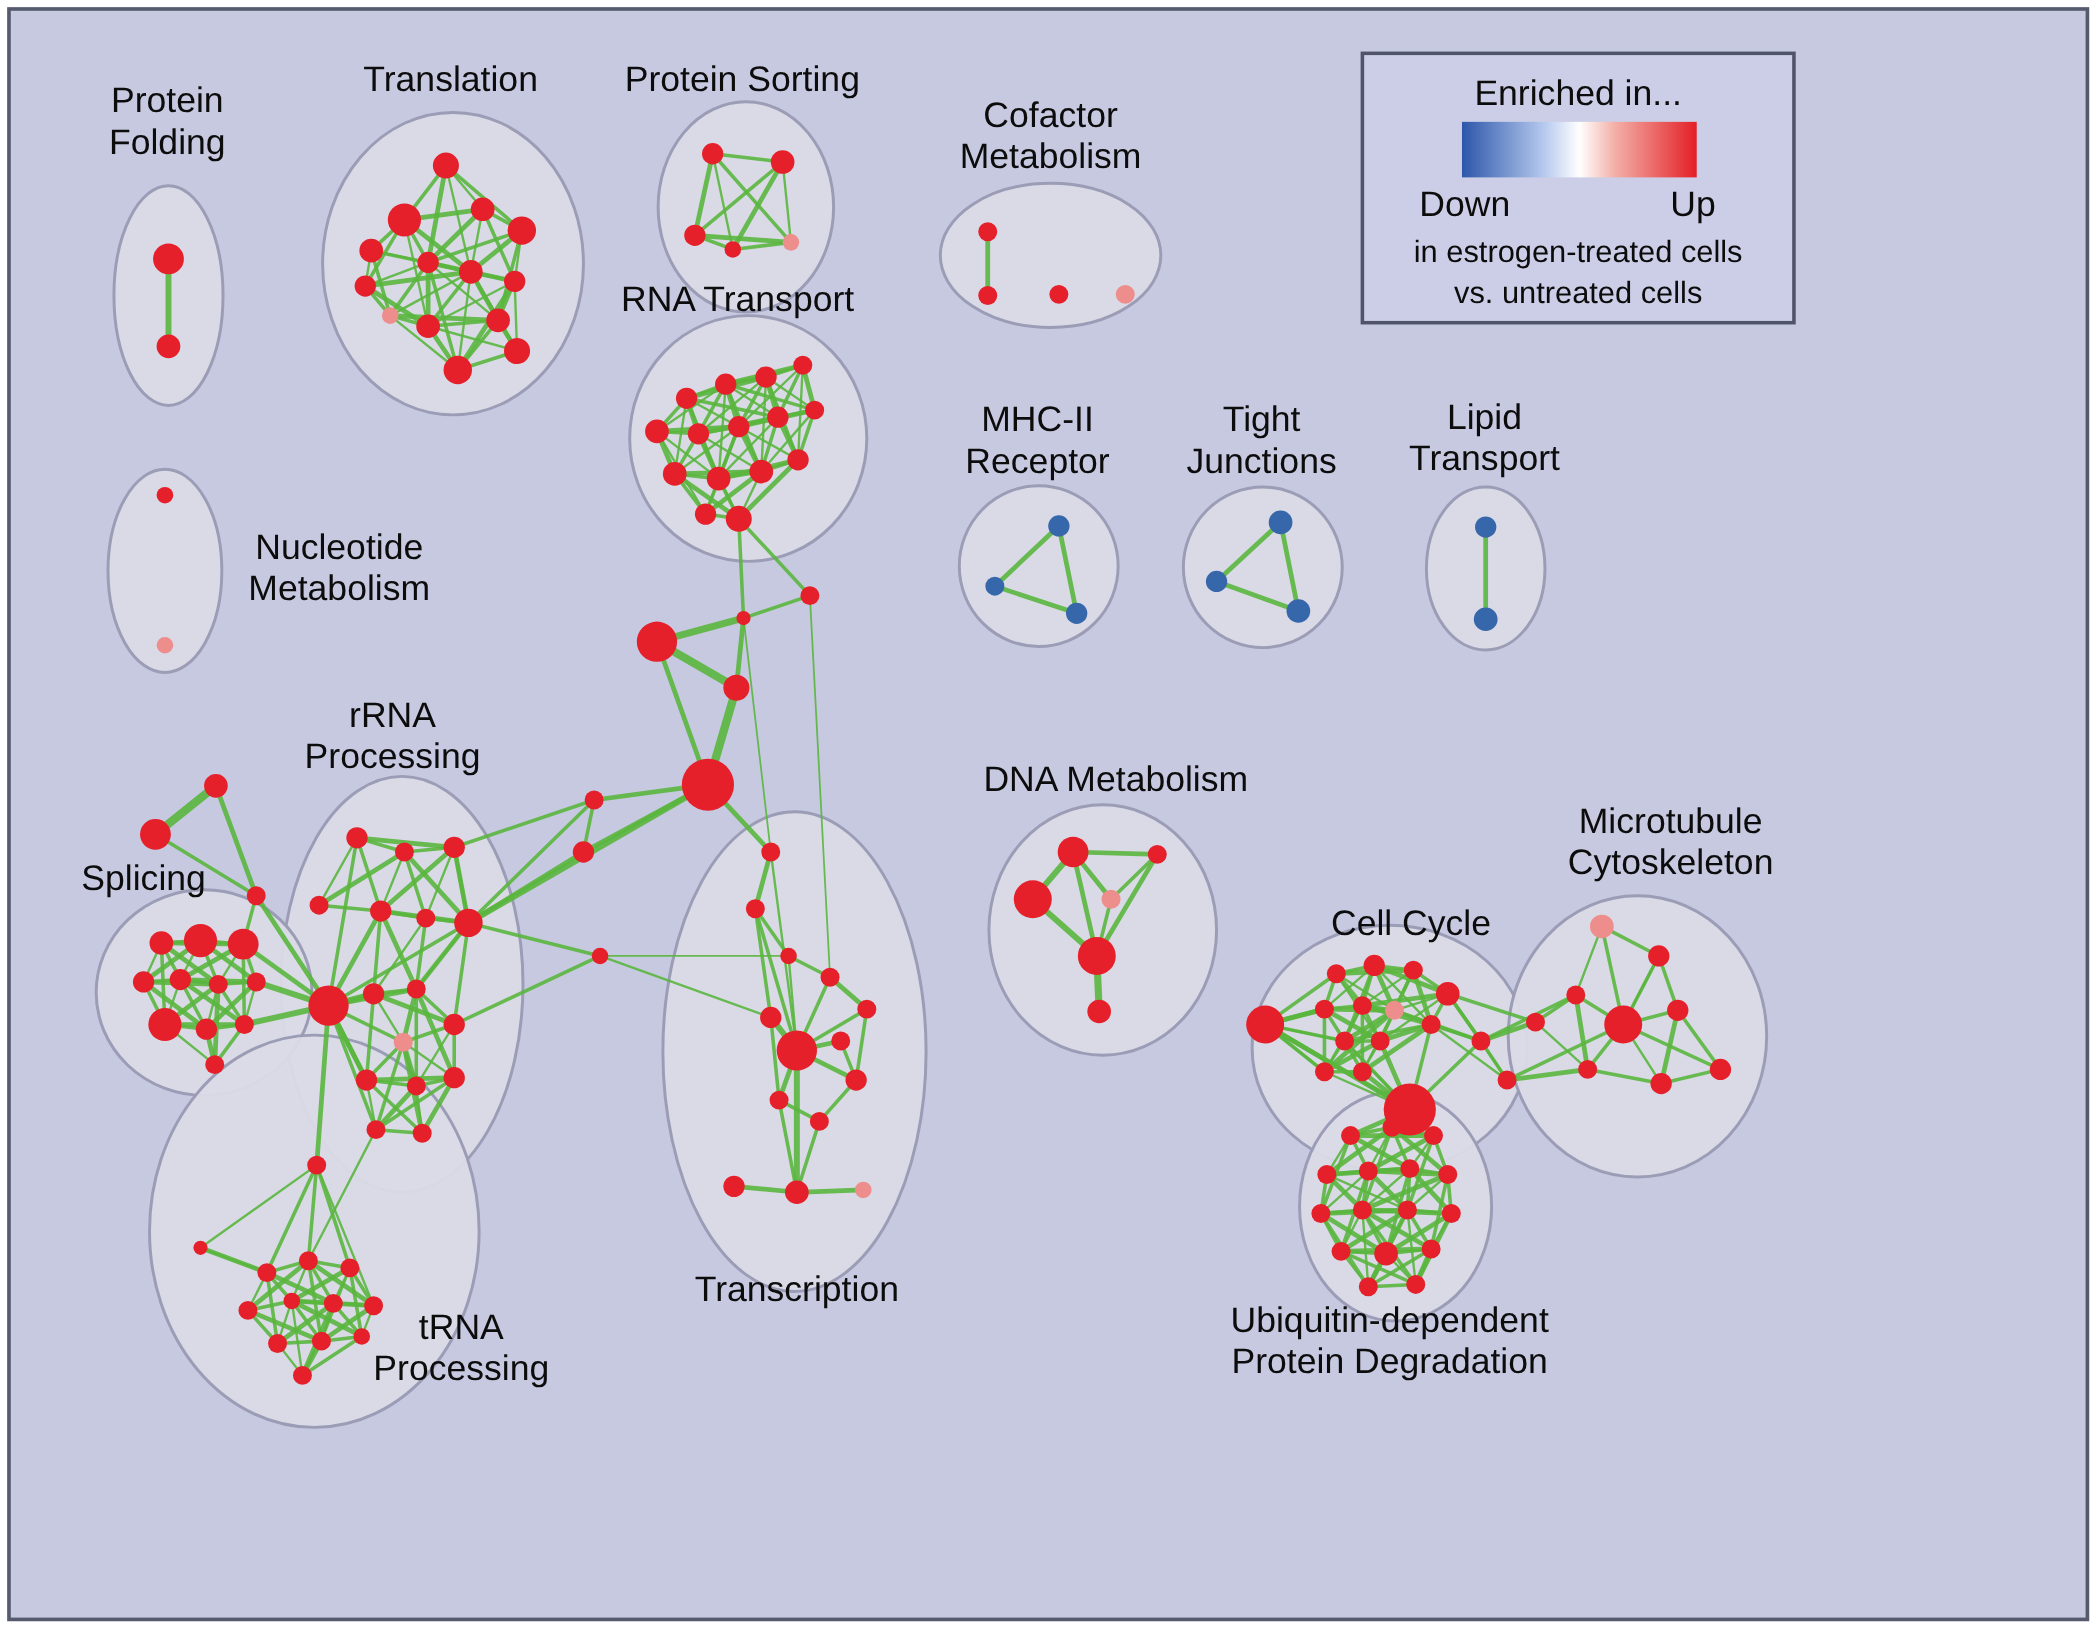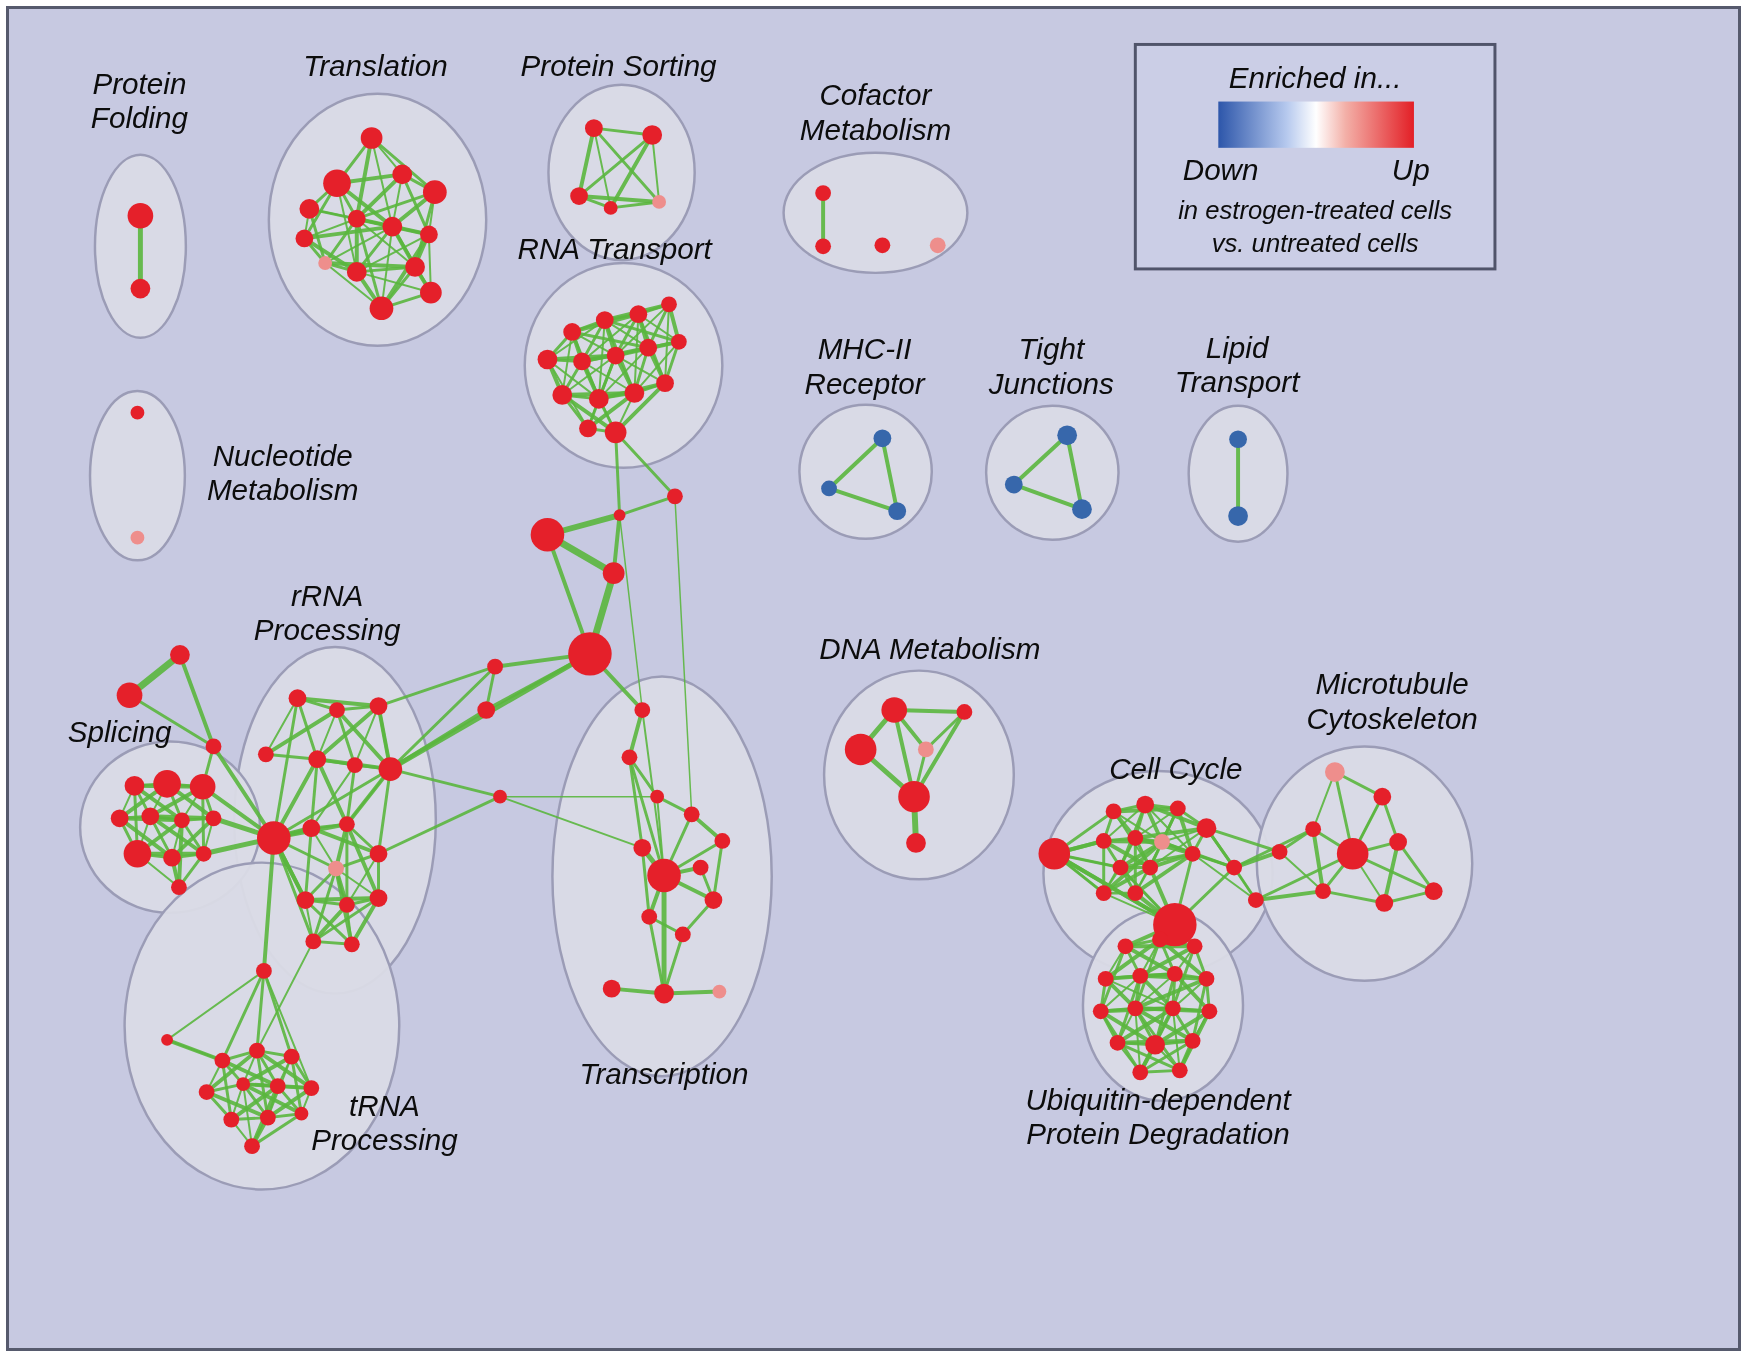--- a/index.html
+++ b/index.html
@@ -7,21 +7,21 @@
           border:3px solid #565a6d;background:#c7c9e1;}
   #figure svg{position:absolute;left:0;top:0;width:100%;height:100%;}
   text{font-family:"Liberation Sans", sans-serif;fill:#0c0c0c;}
   .t30{font-size:30px;}
   .t26{font-size:26px;}
   .cluster-label{font-size:30px;}
 </style>
 </head>
 <body>
 
-<div id="figure" style="background: rgb(199, 201, 225); font-style: italic;">
+<div id="figure" style="background: rgb(199, 201, 225);">
   <svg viewBox="0 0 1750 1360" preserveAspectRatio="none">
     <defs>
       <linearGradient id="grad" x1="0" y1="0" x2="1" y2="0">
           <stop offset="0%" stop-color="#2d56aa"></stop>
           <stop offset="35%" stop-color="#b6c9ee"></stop>
           <stop offset="50%" stop-color="#ffffff"></stop>
           <stop offset="65%" stop-color="#f3b0a8"></stop>
           <stop offset="100%" stop-color="#e31f26"></stop>
         </linearGradient>
     </defs>

